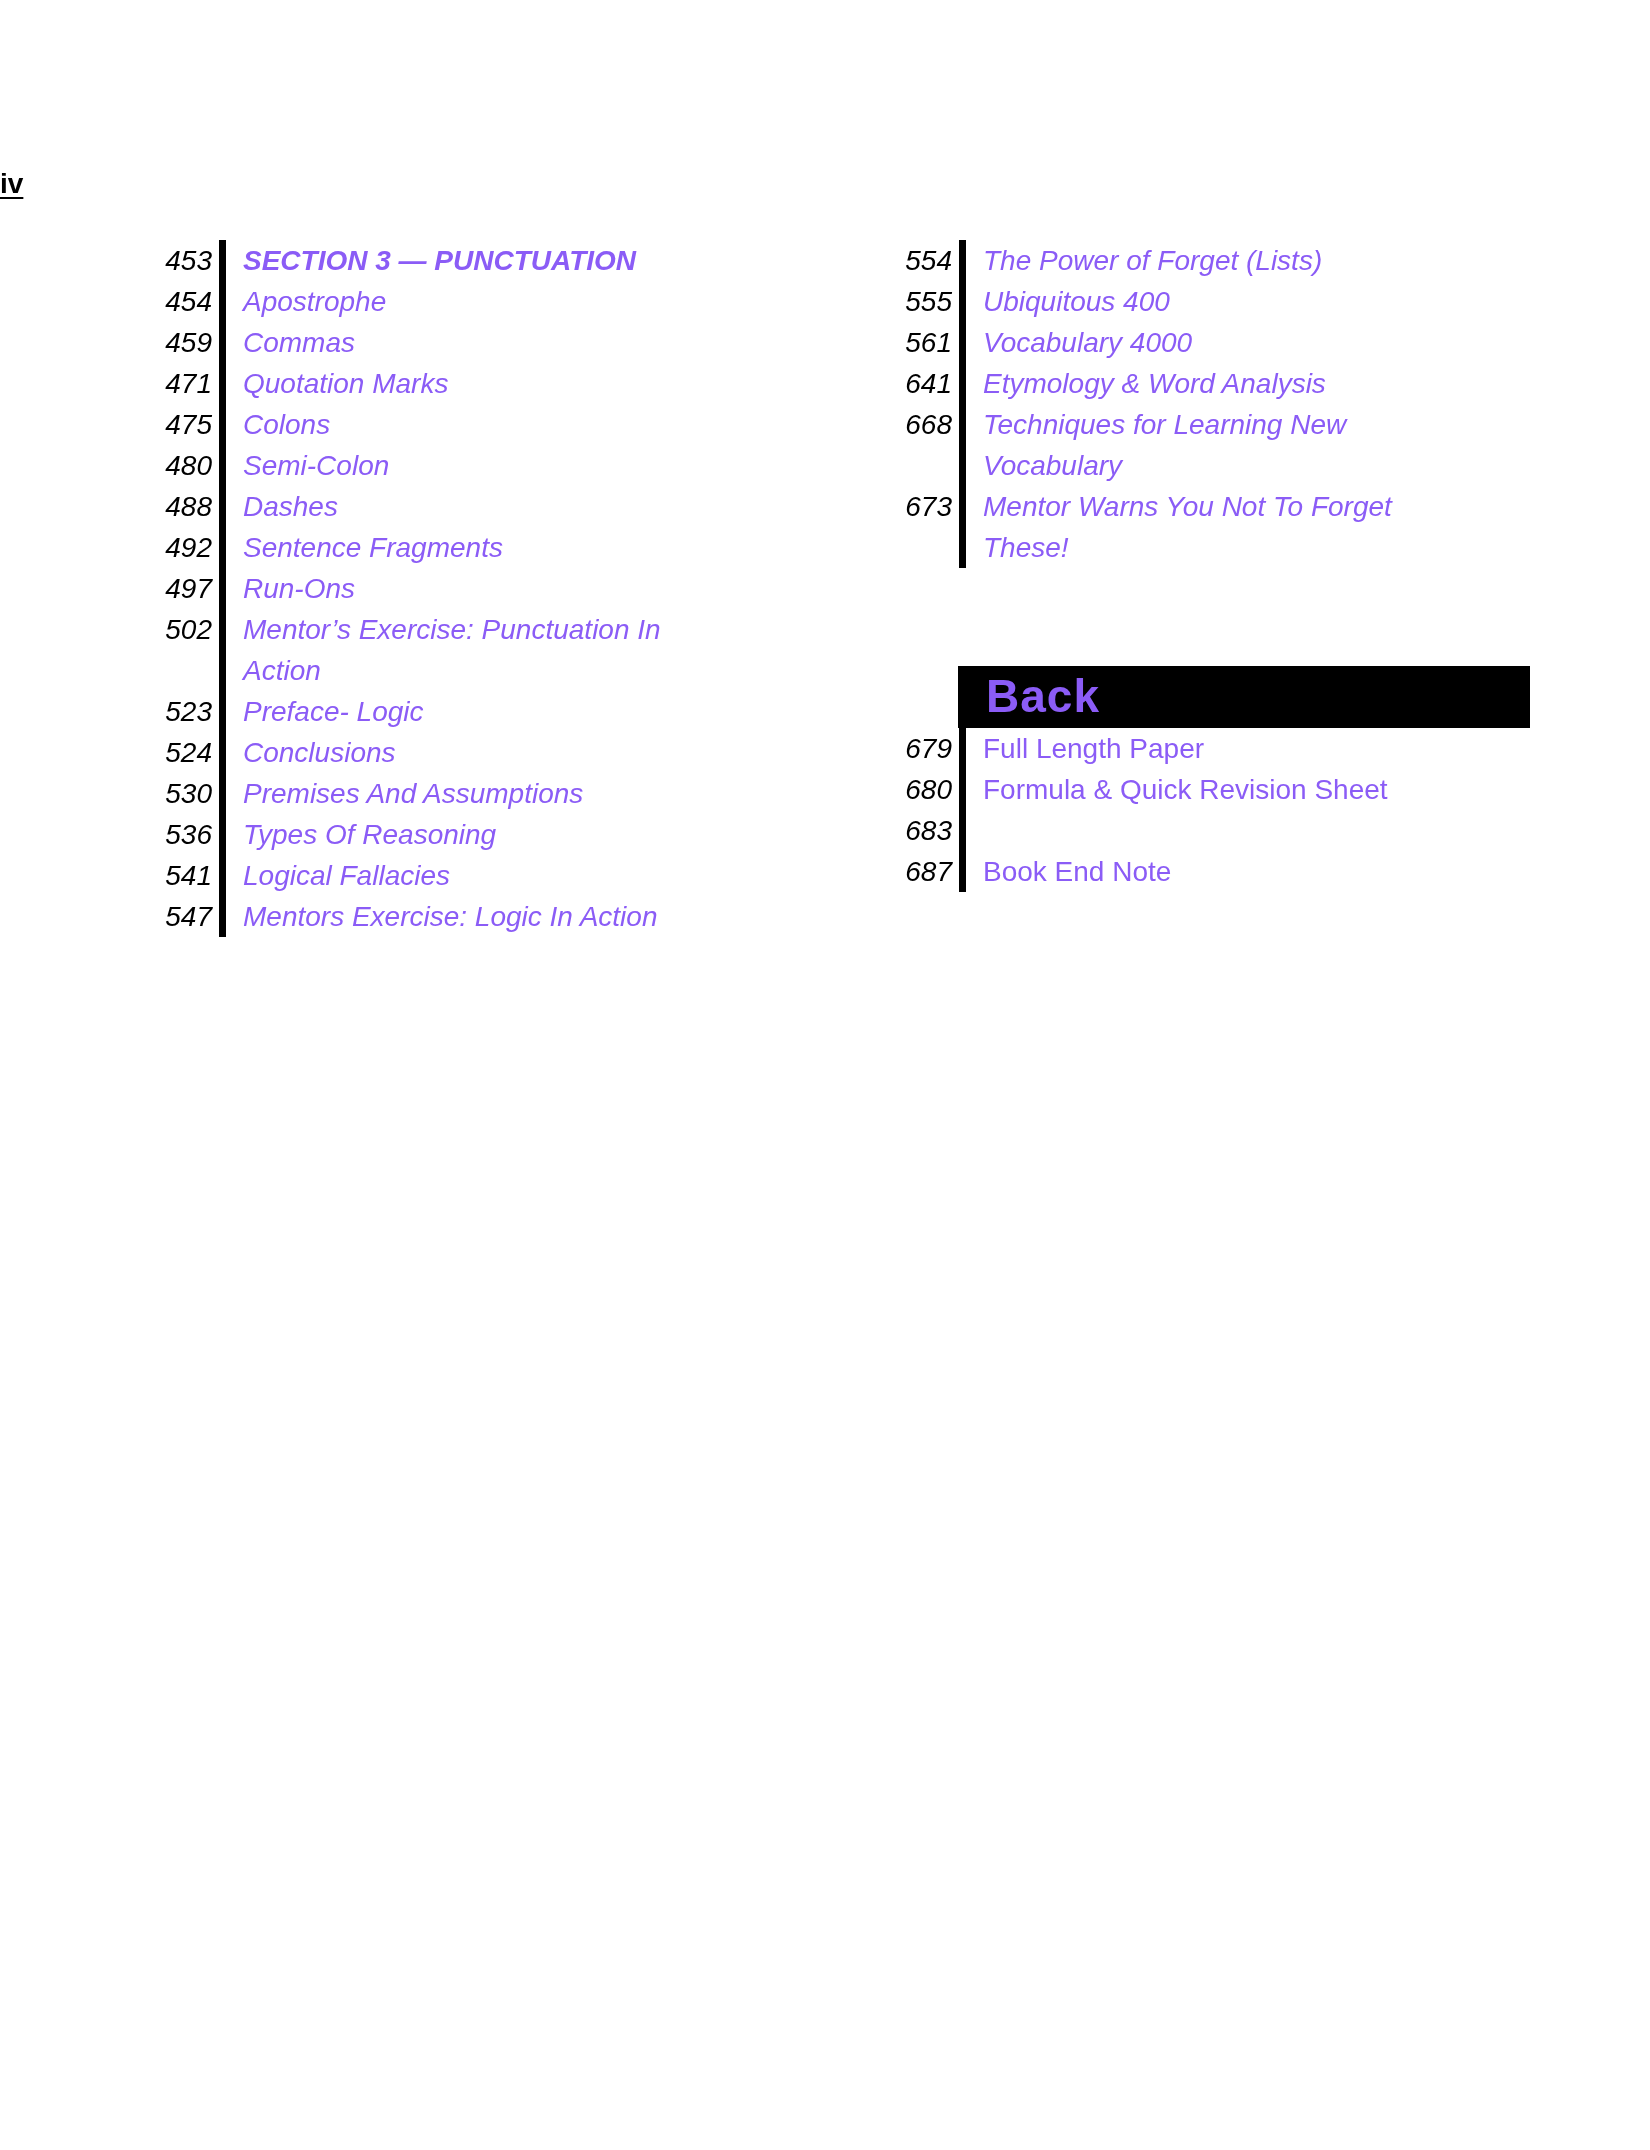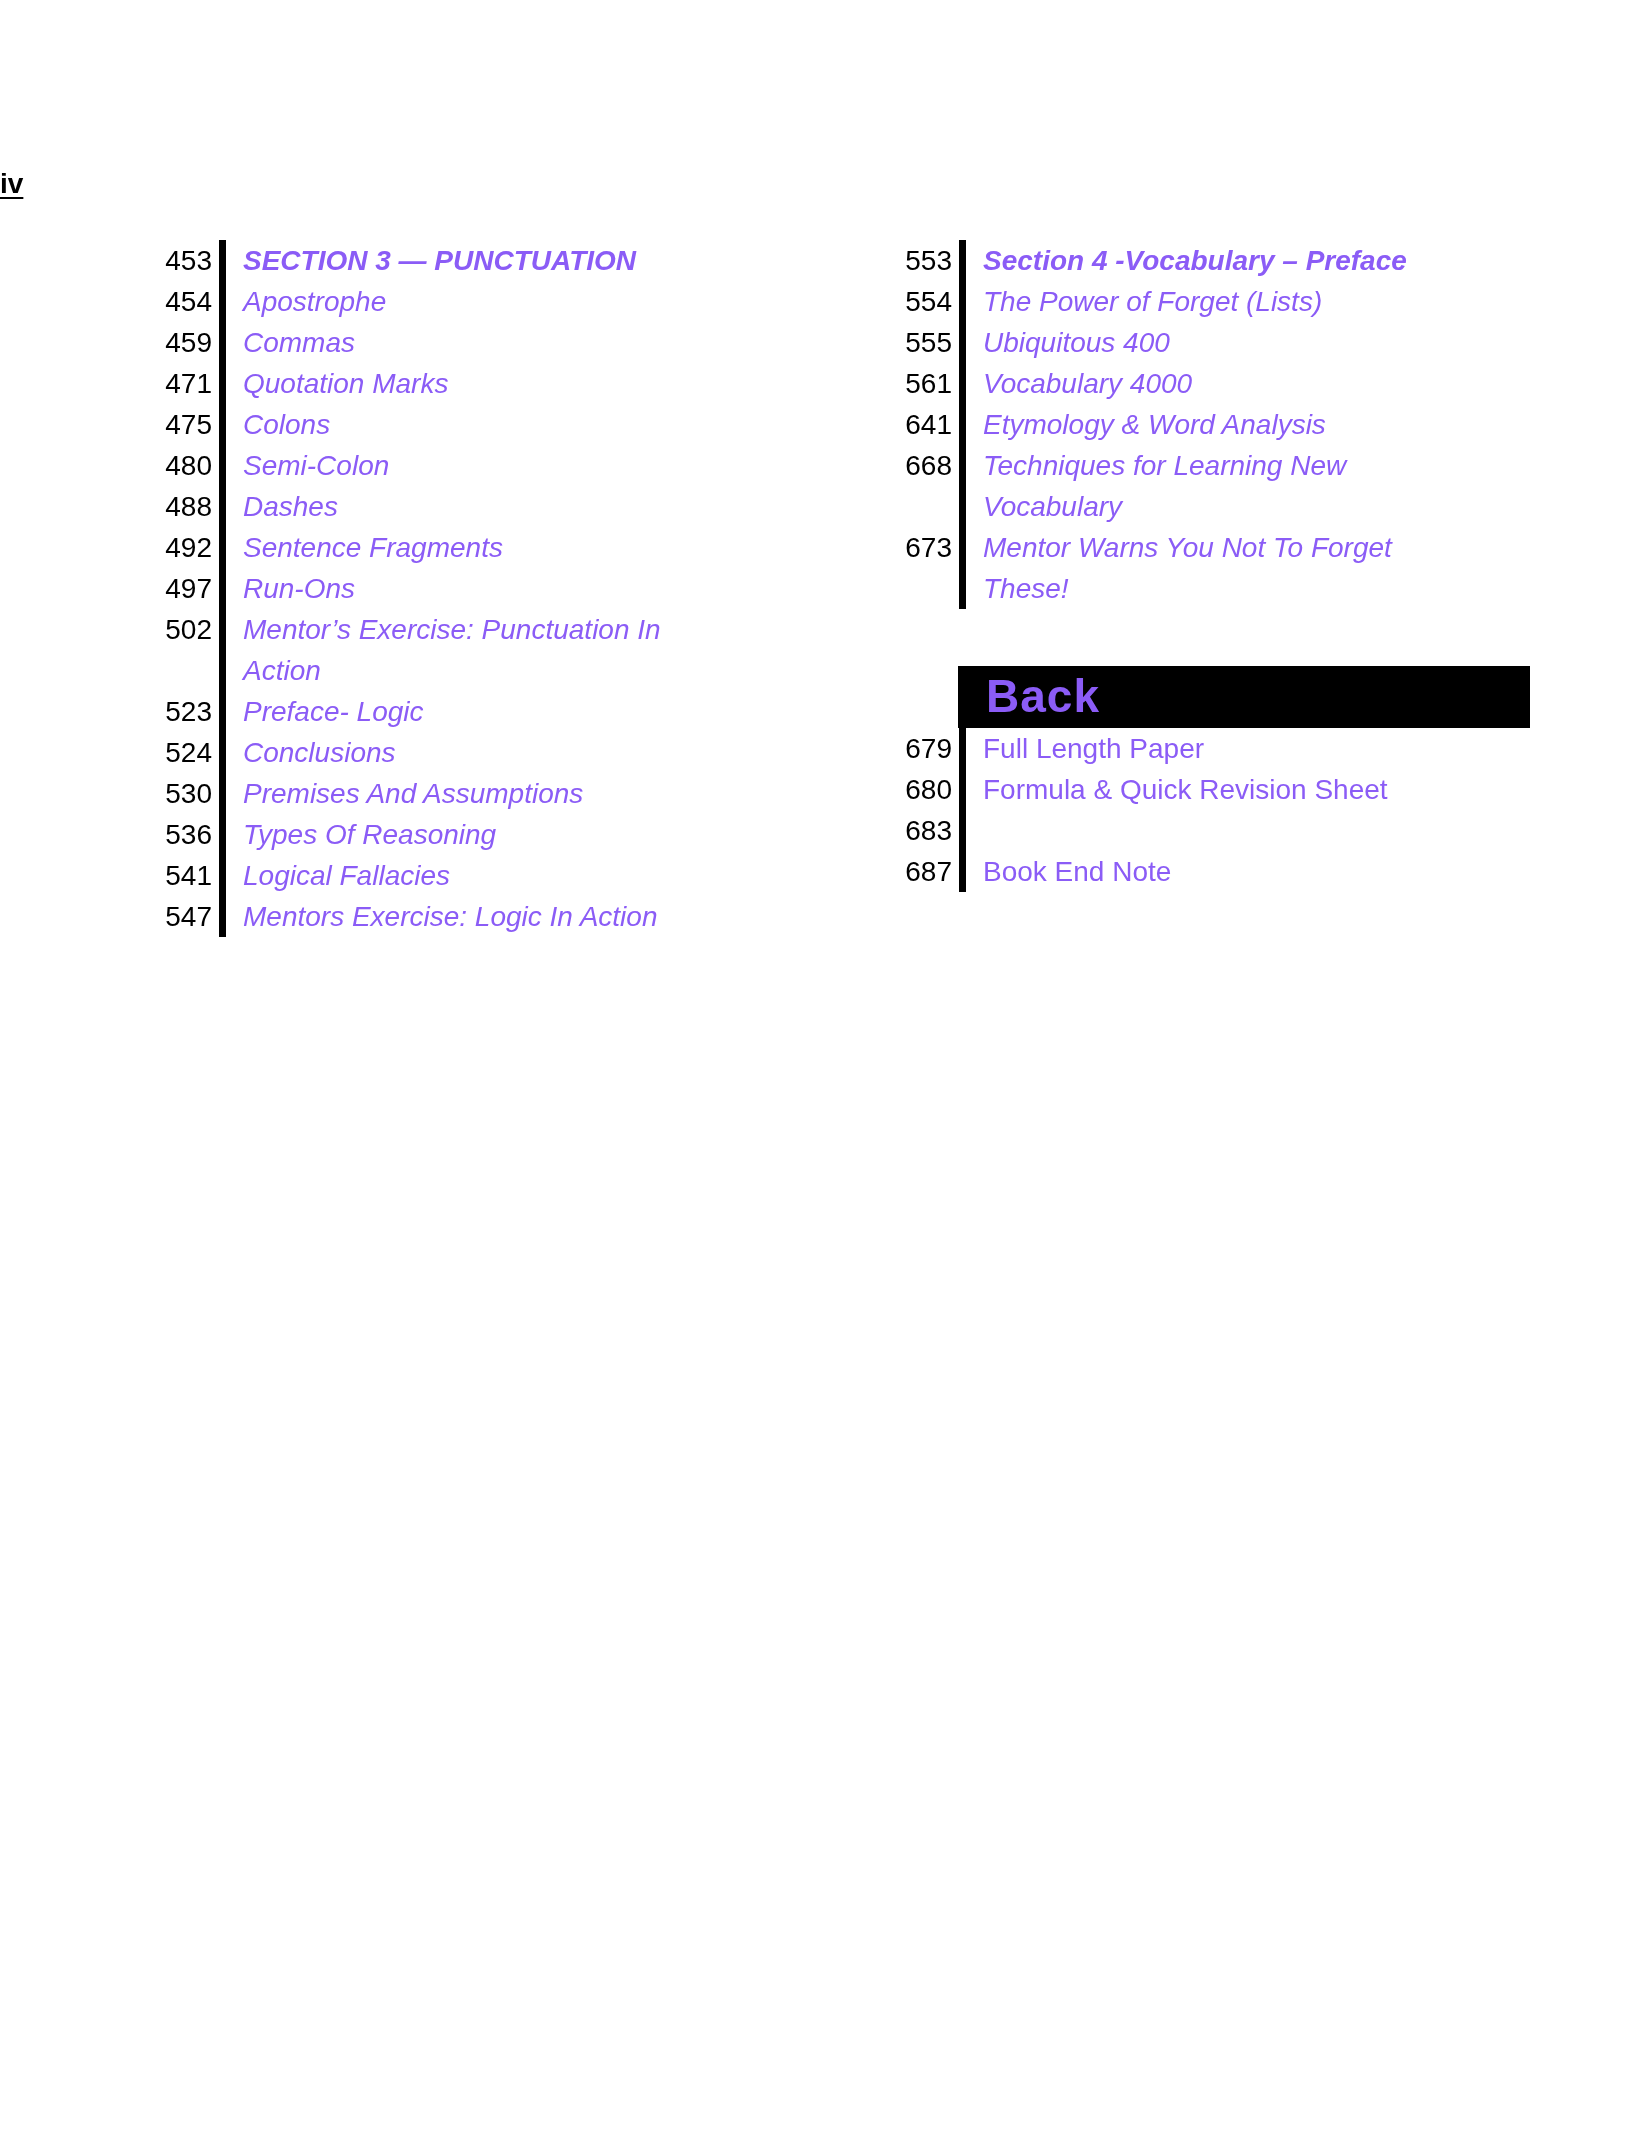--- a/index.html
+++ b/index.html
@@ -41,20 +41,21 @@
     display: flex;
     align-items: stretch;
   }
   .toc-num {
     flex: none;
     width: 100px;
     text-align: right;
     font-size: 28px;
     line-height: 41px;
     color: #000000;
+    font-style: italic;
   }
   .toc-bar {
     flex: none;
     width: 7px;
     margin-left: 7px;
     background: #000000;
   }
   .toc-title {
     padding-left: 17px;
     font-size: 28px;
@@ -173,25 +174,20 @@
     <div class="toc-title">Logical Fallacies</div>
   </div>
     <div class="toc-row">
     <div class="toc-num">547</div>
     <div class="toc-bar"></div>
     <div class="toc-title">Mentors Exercise: Logic In Action</div>
   </div>
   </div>
 
 <div class="toc-col" id="right-col">
-    <div class="toc-row section-header">
-    <div class="toc-num">553</div>
-    <div class="toc-bar"></div>
-    <div class="toc-title">Section 4 -Vocabulary – Preface</div>
-  </div>
     <div class="toc-row">
     <div class="toc-num">554</div>
     <div class="toc-bar"></div>
     <div class="toc-title">The Power of Forget (Lists)</div>
   </div>
     <div class="toc-row">
     <div class="toc-num">555</div>
     <div class="toc-bar"></div>
     <div class="toc-title">Ubiquitous 400</div>
   </div>

